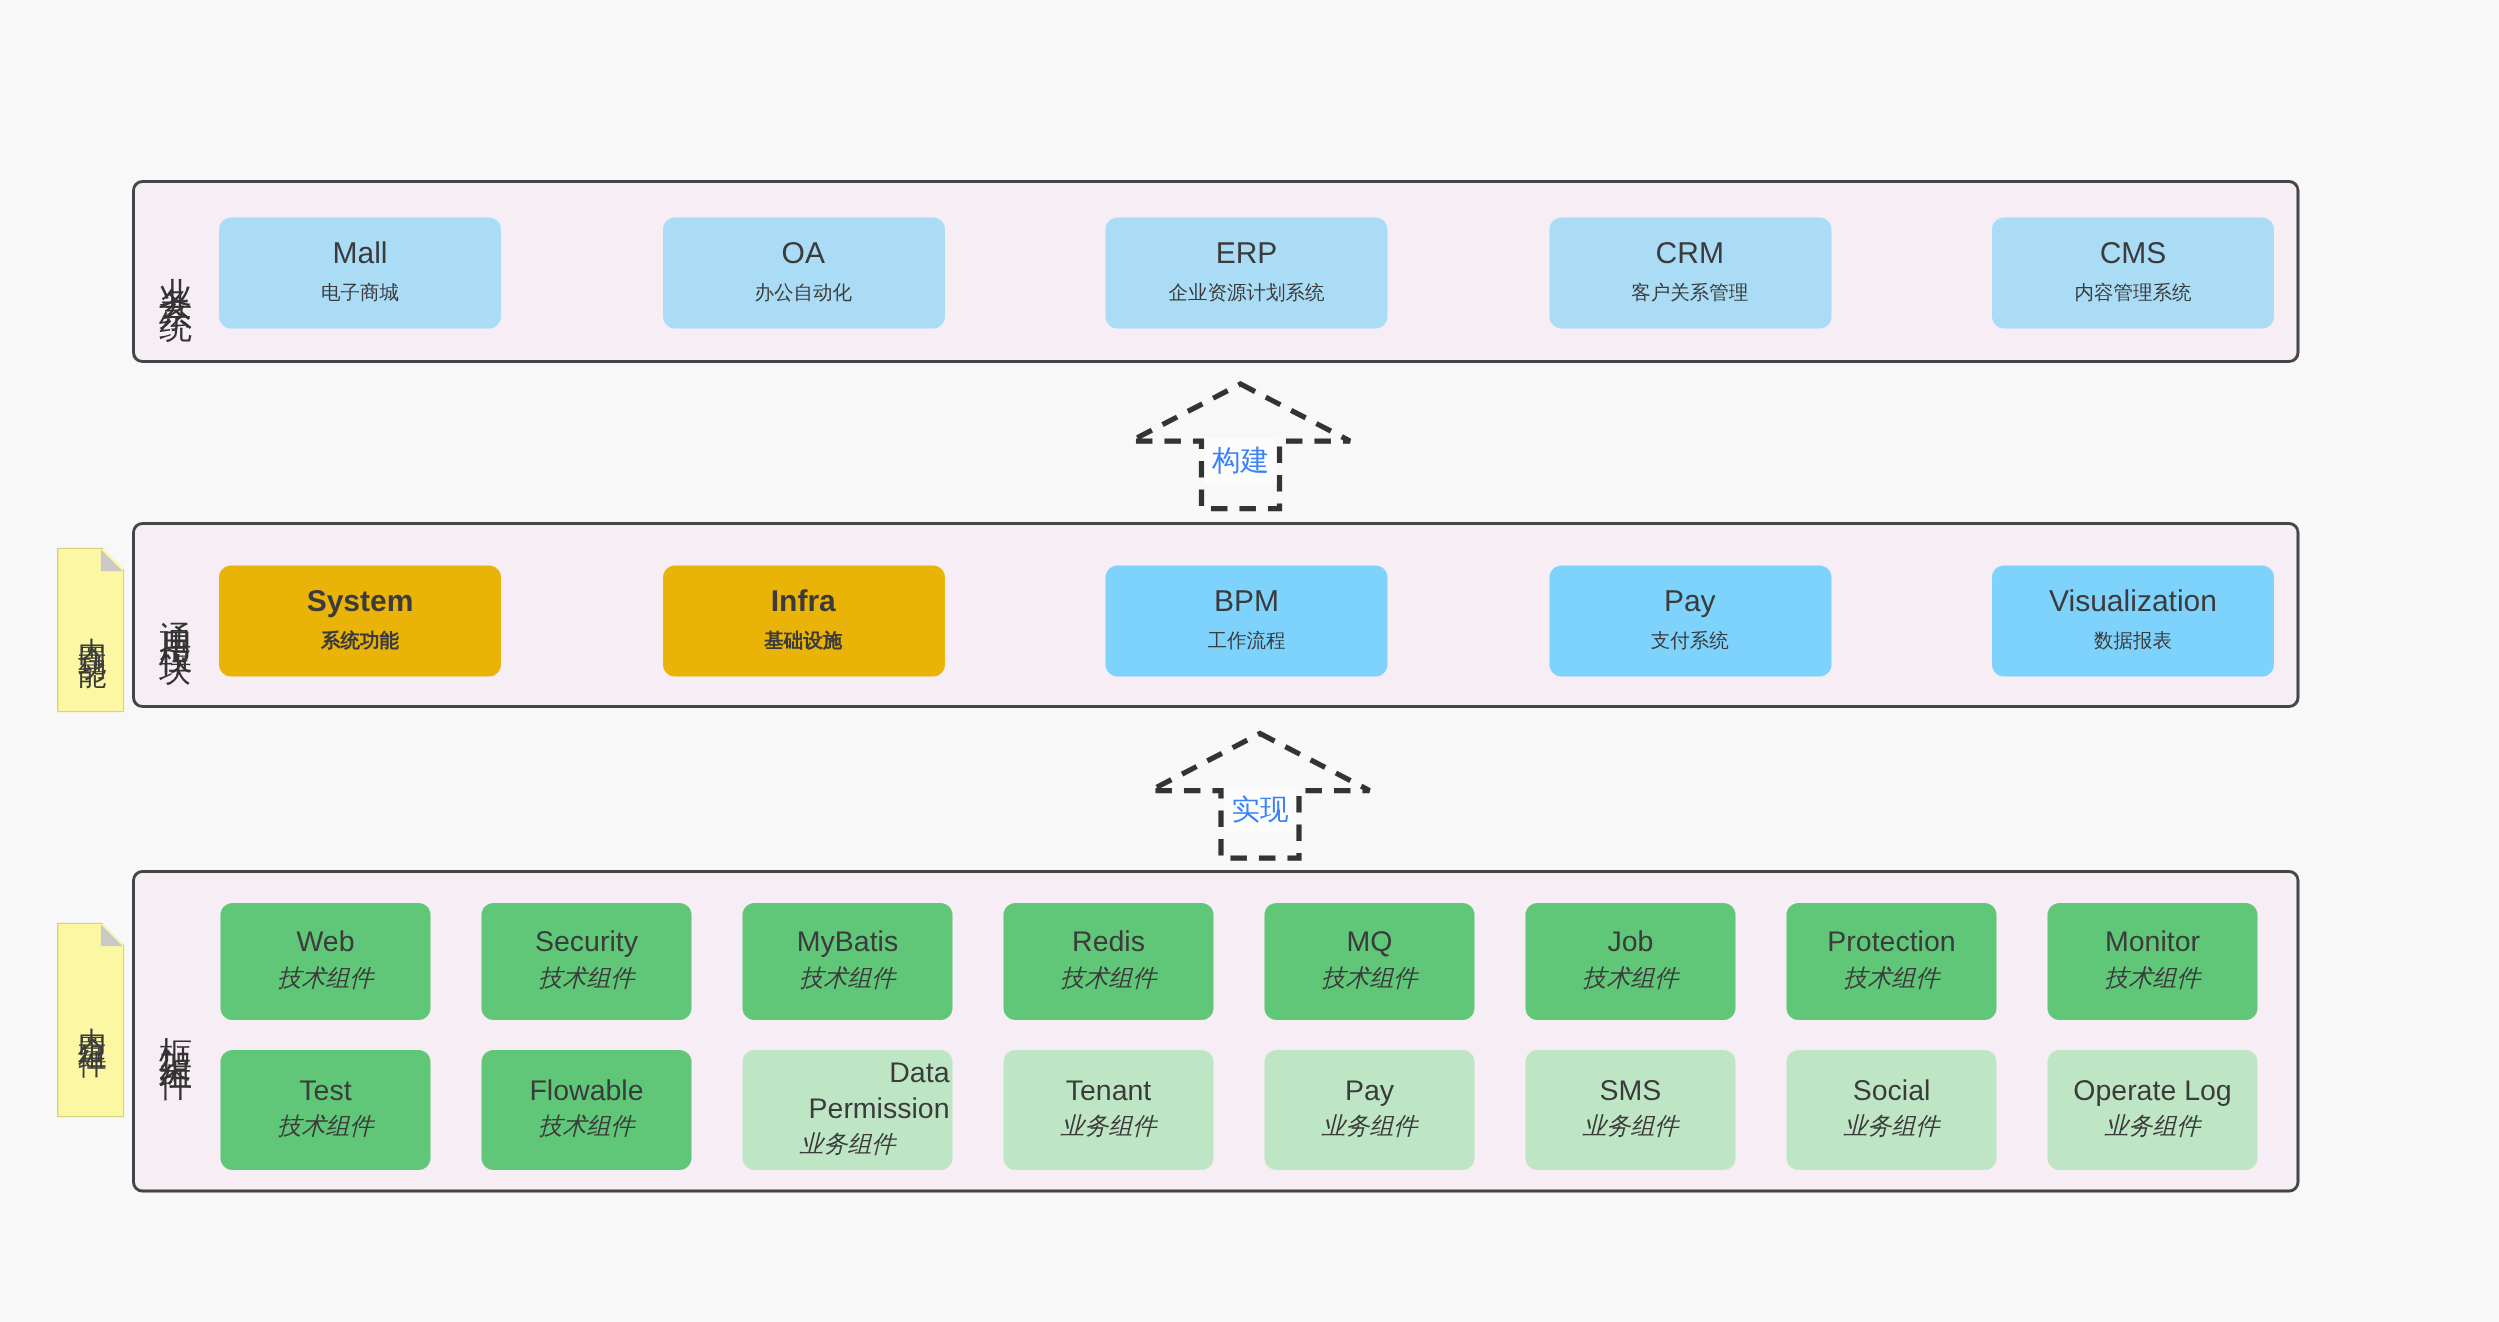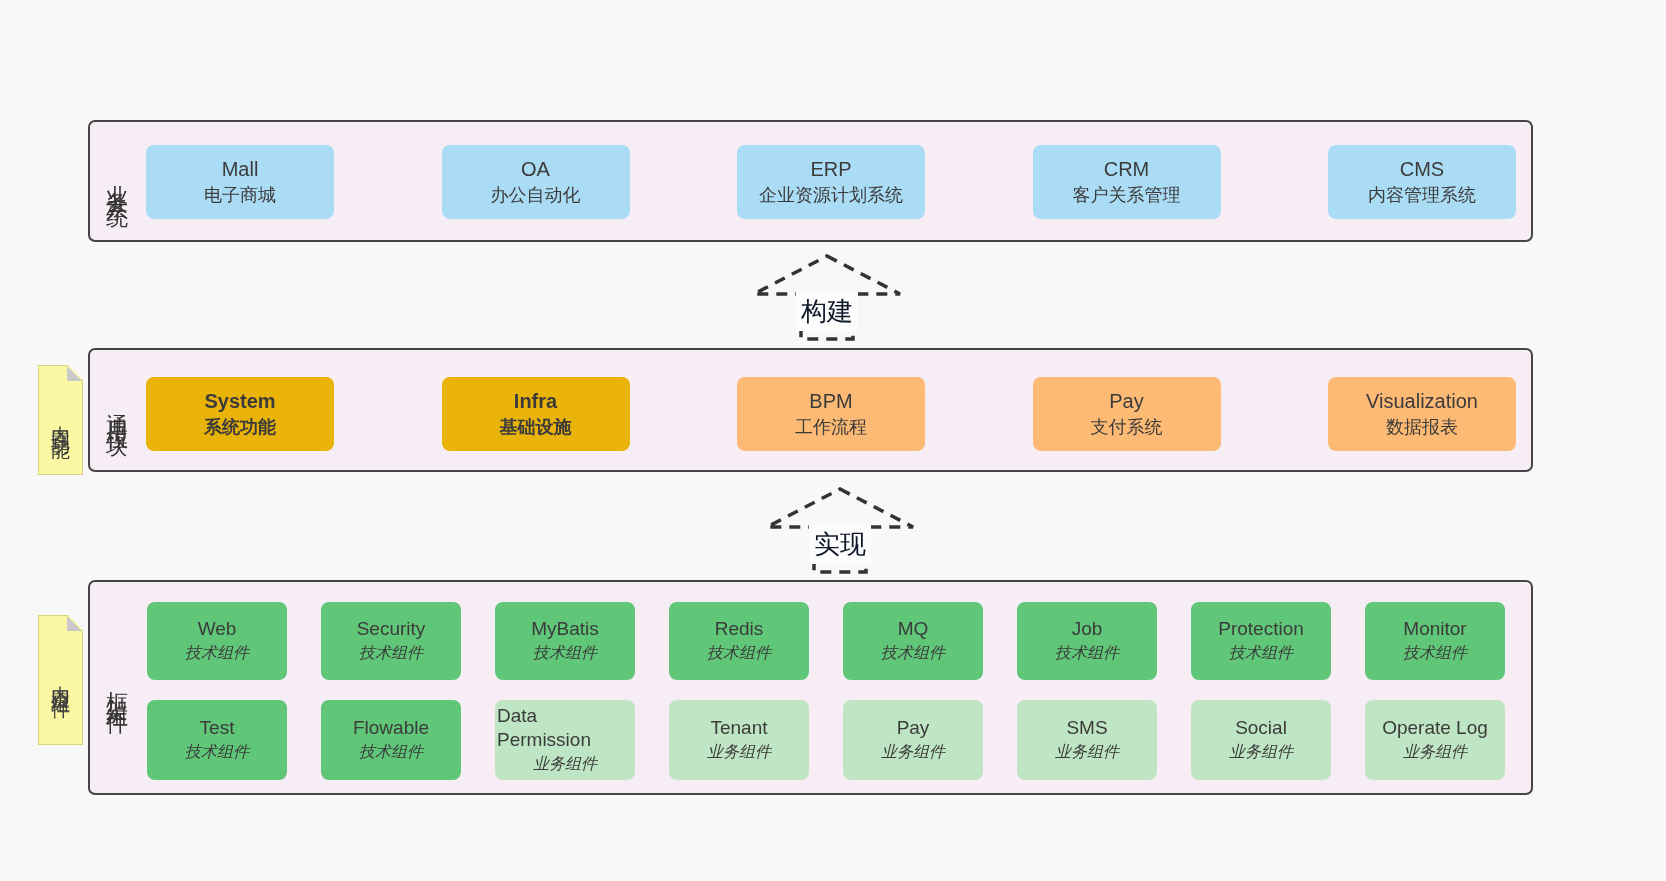--- a/index.html
+++ b/index.html
@@ -45,33 +45,33 @@
   }
   .row-business  { left: 56px; top: 23px; width: 1370px; height: 74px; }
   .row-modules   { left: 56px; top: 27px; width: 1370px; height: 74px; }
   .row-fw-1      { left: 57px; top: 20px;  width: 1358px; height: 78px; }
   .row-fw-2      { left: 57px; top: 118px; width: 1358px; height: 80px; }
 
   .box {
     border-radius: 8px;
     display: flex; flex-direction: column;
     align-items: center; justify-content: center;
-    text-align: left;
+    text-align: right;
     line-height: 26px;
   }
   .box-w188 { width: 188px; }
   .box-w140 { width: 140px; line-height: 24px; padding: 2px; }
   .box-title { font-size: 20px; }
-  .box-sub   { font-size: 18px; }
+  .box-sub   { font-size: 13px; }
   .box-w140 .box-title { font-size: 19px; }
   .box-w140 .box-sub   { font-size: 16px; font-style: italic; }
 
   .blue       { background: #abdcf5; }
   .red        { background: #eab308; font-weight: bold; }
-  .pink       { background: #fdba74; }
+  .pink       { background: #7dd3fc; }
   .green      { background: #60c678; }
   .lightgreen { background: #bfe6c4; }
 
   
   .side-tag {
     position: absolute;
     width: 45px;
     background: #fbf7a3;
     border: 1px solid #d9d37e;
     z-index: 1;
@@ -99,22 +99,22 @@
   .arrow-wrap { position: absolute; width: 150px; height: 90px; z-index: 0; }
   .arrow-build     { left: 752px; top: 253px; }
   .arrow-implement { left: 765px; top: 486px; }
   .arrow-wrap svg { display: block; }
   .arrow-label {
     position: absolute;
     left: 50%; top: 39px;
     transform: translateX(-50%);
     background: #fcfcfc;
     padding: 2px 5px;
-    font-size: 26px;
-    color: #0f172a;
+    font-size: 19px;
+    color: #3b82f6;
     white-space: nowrap;
   }
 </style>
 </head>
 <body>
 
 <div class="canvas">
 
   <div class="panel panel-business">
     <div class="v-label">

